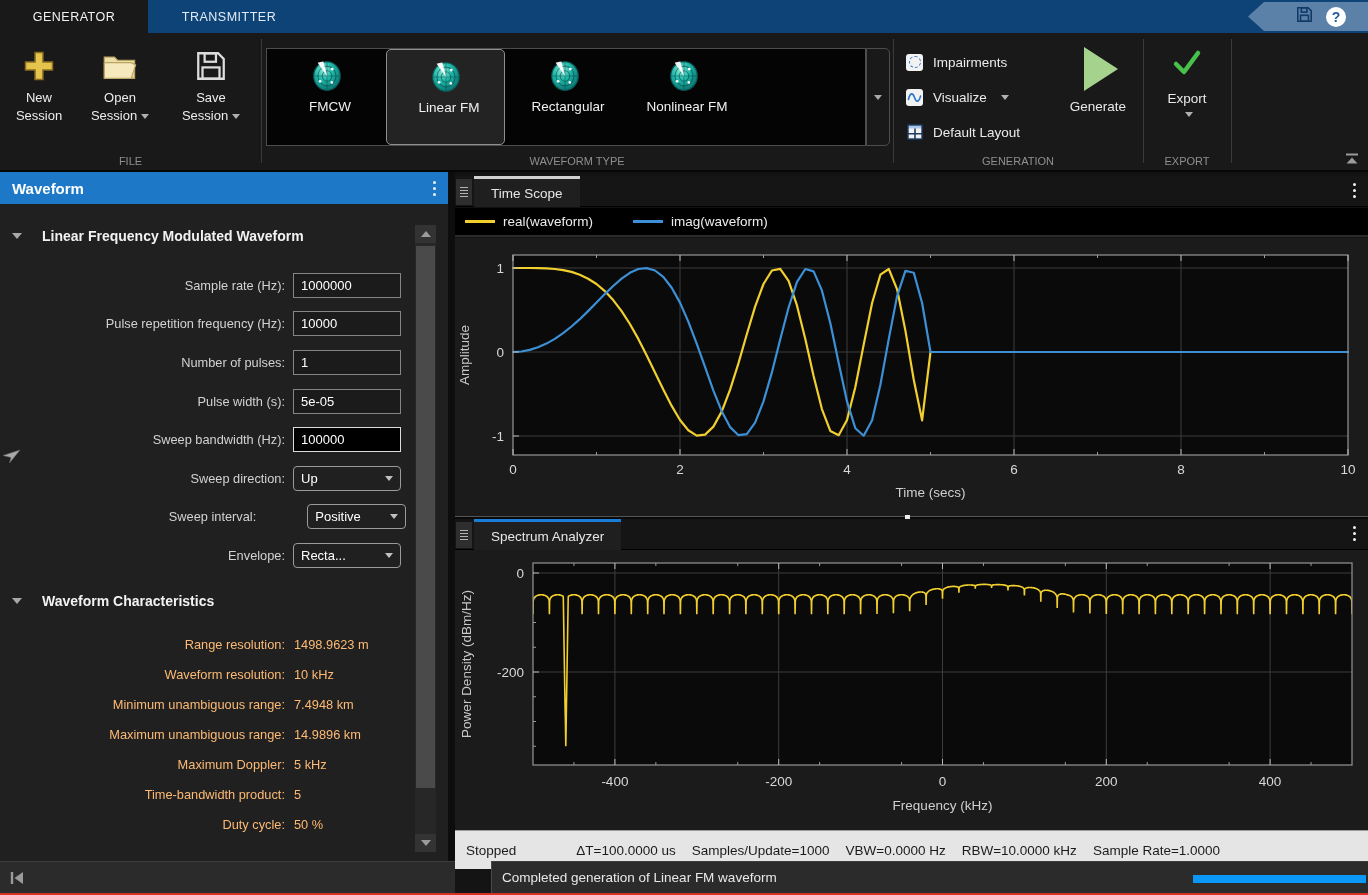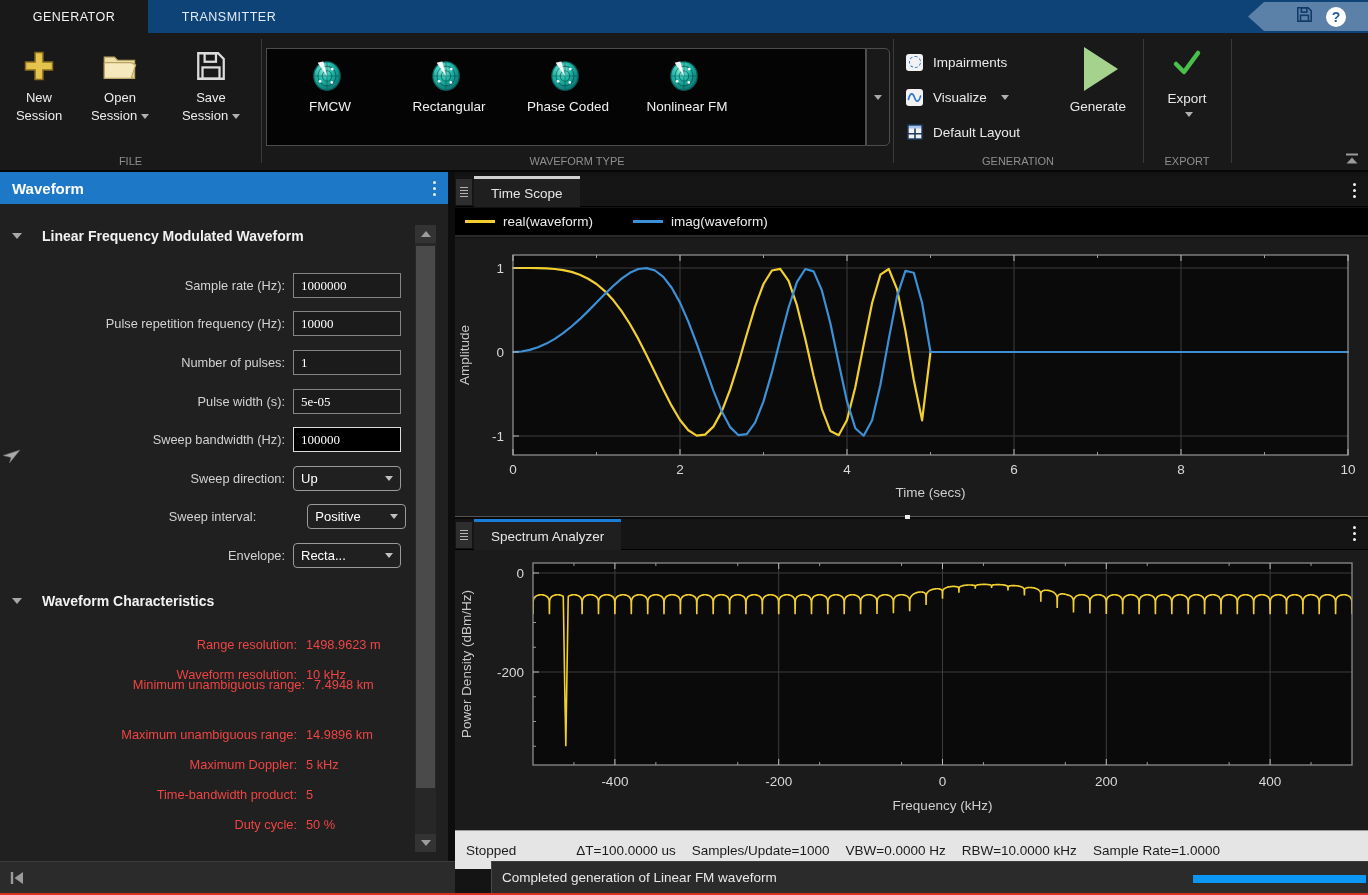--- a/index.html
+++ b/index.html
@@ -41,26 +41,26 @@
   
   .panel{position:absolute;left:0;top:172px;width:448px;height:689px;background:#202020;}
   .panel-header{height:32px;background:#1d78c8;display:flex;align-items:center;padding:0 12px;font-size:15px;font-weight:bold;color:#fff;}
   .kebab{display:flex;flex-direction:column;gap:3px;margin-left:auto;cursor:pointer;}
   .kebab i{width:3px;height:3px;border-radius:50%;background:#f2f2f2;display:block;}
   .sec-hd{position:absolute;left:12px;display:flex;align-items:center;gap:20px;font-weight:bold;font-size:14px;color:#f2f2f2;}
   .tri-down{width:0;height:0;border-left:5px solid transparent;border-right:5px solid transparent;border-top:6px solid #a8a8a8;}
   .frow{position:absolute;left:0;width:406px;height:27px;display:flex;align-items:center;}
   .frow .lab{width:285px;text-align:right;font-size:12.8px;color:#d2d2d2;}
   .tinput{margin-left:8px;width:92px;height:23px;background:#1b1b1b;border:1px solid #858585;color:#fff;
-          font-size:13px;padding:0 7px;font-family:Liberation Serif, serif;}
+          font-size:13px;padding:0 7px;font-family:Liberation Sans, sans-serif;}
   .tinput.focused{background:#000;border-color:#dcdcdc;}
   .dropdown{margin-left:8px;width:92px;height:23px;border:1px solid #9a9a9a;border-radius:4px;display:flex;align-items:center;
           padding:0 7px;font-size:13px;color:#fff;background:transparent;cursor:default;}
   .dropdown .dd-arrow{margin-left:auto;border-top-color:#c0c0c0;}
-  .crow{position:absolute;left:0;width:406px;height:20px;display:flex;align-items:center;font-size:12.8px;color:#ef4444;margin-left:12px;}
+  .crow{position:absolute;left:0;width:406px;height:20px;display:flex;align-items:center;font-size:12.8px;color:#fdba74;}
   .crow .lab{width:285px;text-align:right;}
   .crow .val{margin-left:9px;}
   .scrollbar{position:absolute;left:415px;top:53px;width:21px;height:627px;background:#272727;}
   .sb-btn{position:absolute;left:0;width:21px;height:18px;background:#333;display:flex;align-items:center;justify-content:center;}
   .sb-thumb{position:absolute;left:1px;right:1px;top:21px;height:542px;background:#4a4a4a;}
   .tri-up-s{width:0;height:0;border-left:5px solid transparent;border-right:5px solid transparent;border-bottom:6px solid #9c9c9c;}
   .tri-dn-s{width:0;height:0;border-left:5px solid transparent;border-right:5px solid transparent;border-top:6px solid #9c9c9c;}
   
   .gapcol{position:absolute;left:448px;top:172px;width:7px;height:689px;background:#0d0d0d;}
   .scopes{position:absolute;left:455px;top:172px;width:913px;height:689px;background:#121212;}
@@ -171,31 +171,31 @@
       </defs>
     </svg>
 
     <div class="gallery">
       <div class="gal-item">
         <svg width="34" height="36" viewBox="0 0 32 32">
             <use href="#radar-glyph"></use>
           </svg>
         <div class="lbl">FMCW</div>
       </div>
+      <div class="gal-item selected">
+        <svg width="34" height="36" viewBox="0 0 32 32">
+            <use href="#radar-glyph"></use>
+          </svg>
+        <div class="lbl">Linear FM</div>
+      </div>
       <div class="gal-item">
         <svg width="34" height="36" viewBox="0 0 32 32">
             <use href="#radar-glyph"></use>
           </svg>
         <div class="lbl">Rectangular</div>
-      </div>
-      <div class="gal-item">
-        <svg width="34" height="36" viewBox="0 0 32 32">
-            <use href="#radar-glyph"></use>
-          </svg>
-        <div class="lbl">Phase Coded</div>
       </div>
       <div class="gal-item">
         <svg width="34" height="36" viewBox="0 0 32 32">
             <use href="#radar-glyph"></use>
           </svg>
         <div class="lbl">Nonlinear FM</div>
       </div>
     </div>
     <div class="gallery-dd">
       <span class="dd-arrow" style="border-top-color:#a8a8a8;margin:0;"></span>
@@ -319,21 +319,21 @@
     </div>
 
     <div class="crow" style="top:462px;">
       <span class="lab">Range resolution:</span>
         <span class="val">1498.9623 m</span>
     </div>
     <div class="crow" style="top:492px;">
       <span class="lab">Waveform resolution:</span>
         <span class="val">10 kHz</span>
     </div>
-    <div class="crow" style="top:502px;padding-left:8px;">
+    <div class="crow" style="top:522px;">
       <span class="lab">Minimum unambiguous range:</span>
         <span class="val">7.4948 km</span>
     </div>
     <div class="crow" style="top:552px;">
       <span class="lab">Maximum unambiguous range:</span>
         <span class="val">14.9896 km</span>
     </div>
     <div class="crow" style="top:582px;">
       <span class="lab">Maximum Doppler:</span>
         <span class="val">5 kHz</span>

